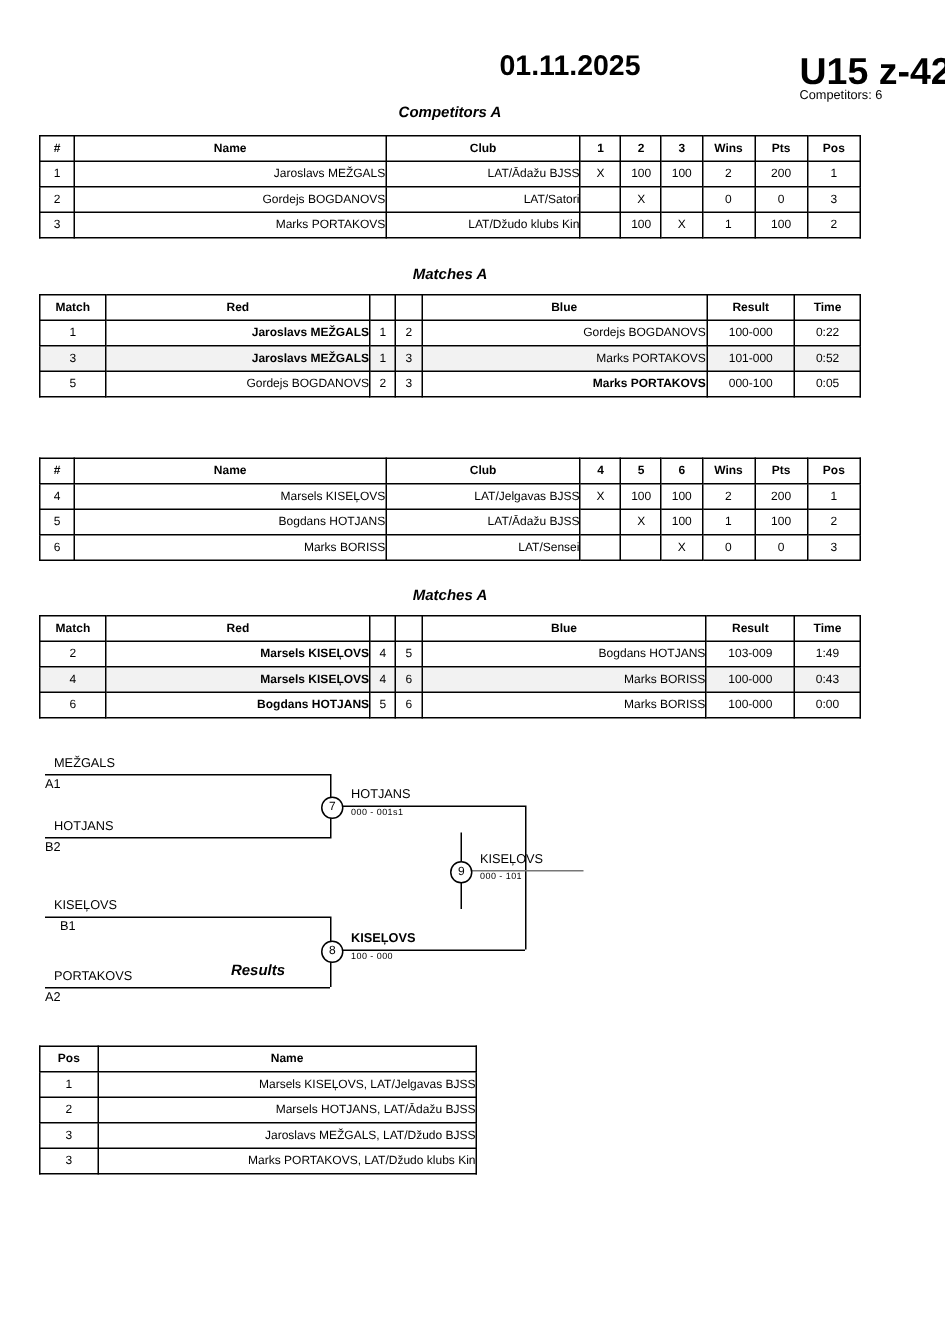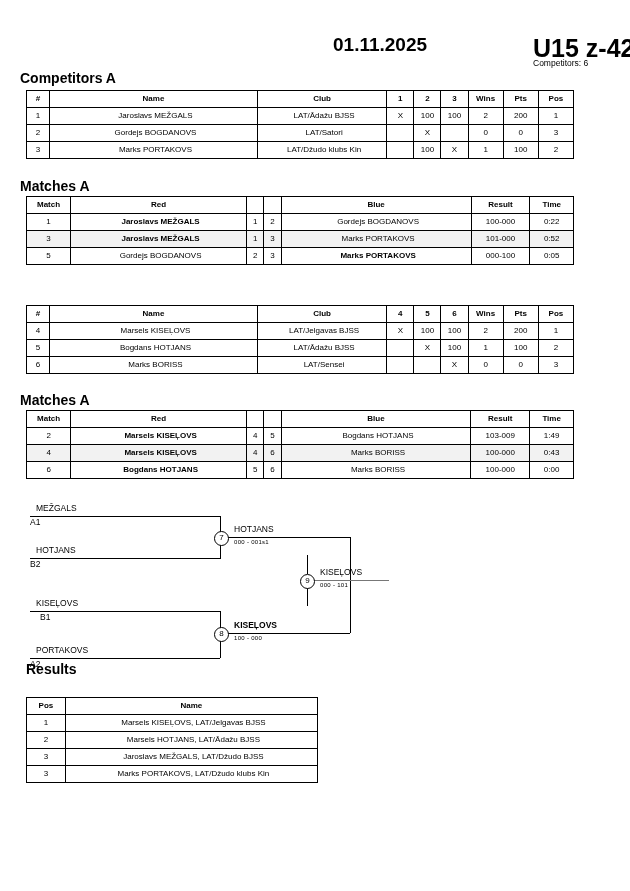--- a/index.html
+++ b/index.html
@@ -21,34 +21,34 @@
   }
   .hdr-cat{
     position:absolute;left:533px;top:0;font-size:25px;font-weight:bold;white-space:nowrap;
   }
   .hdr-count{
     position:absolute;left:533px;top:24px;font-size:8.5px;white-space:nowrap;
   }
 
   
   .cap{
-    position:absolute;font-size:14px;font-weight:bold;
-    width:560px;left:20px;
+    position:absolute;font-size:10px;font-weight:bold;text-align:center;
+    width:560px;left:20px;font-style:italic;
   }
 
   
   table{border-collapse:collapse;position:absolute;background:#fff;}
   table td,table th{
     border:0.8px solid #000;padding:0;font-size:8px;font-weight:normal;
     height:16px;line-height:16px;overflow:hidden;white-space:nowrap;
   }
   table th{font-weight:bold;text-align:center;}
   .tbl-outer{border:1.6px solid #000;}
   .c{text-align:center;}
-  .l{text-align:center;padding-left:4px;}
+  .l{text-align:right;padding-left:4px;}
   .b{font-weight:bold;}
   .thick-l{border-left:1.6px solid #000 !important;}
   .zebra{background:#f2f2f2;}
 
   
   .tcomp{left:26px;width:548px;}
   .tcomp .col-num{width:22px;}
   .tcomp .col-name{width:206px;}
   .tcomp .col-club{width:128px;}
   .tcomp .col-s{width:26px;}
@@ -326,21 +326,21 @@
     <div class="bk-line bk-v" style="left:350px;top:42px;height:96px;"></div>
 
     <div class="bk-circle" style="left:300px;top:79px;">9</div>
     <div class="bk-name" style="left:320px;top:72px;">KISEĻOVS</div>
     <div class="bk-line bk-h" style="left:314px;top:85px;width:75px;background:#777;"></div>
     <div class="bk-score" style="left:320px;top:87px;">000 - 101</div>
     <div class="bk-line bk-v" style="left:307px;top:60px;height:19px;"></div>
     <div class="bk-line bk-v" style="left:307px;top:92px;height:19px;"></div>
   </div>
 
-  <div class="cap" style="top:642px;width:292px;left:26px;margin-top:19px;">Results</div>
+  <div class="cap" style="top:642px;width:292px;left:26px;">Results</div>
   <table class="tbl-outer tres" style="top:697px;">
     <thead>
       <tr>
         <th class="col-pos">Pos</th>
         <th class="col-rname">Name</th>
       </tr>
     </thead>
     <tbody>
       <tr>
         <td class="c">1</td>

